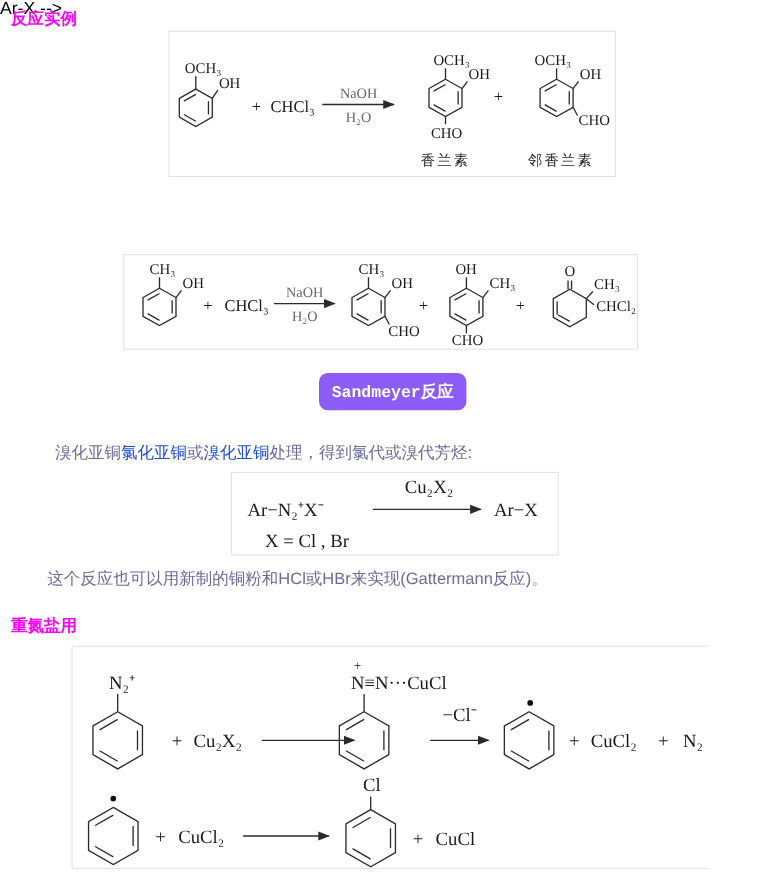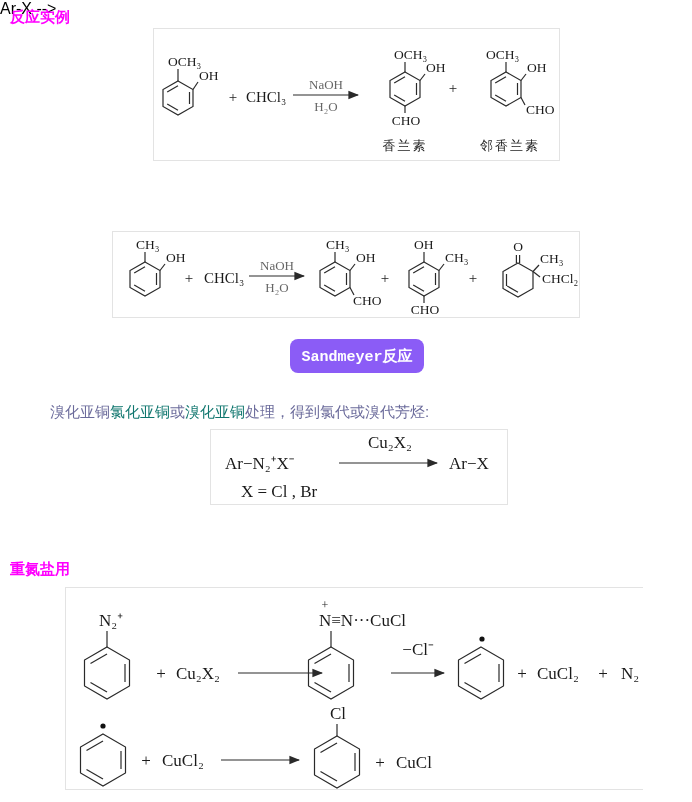--- a/index.html
+++ b/index.html
@@ -9,21 +9,21 @@
   .heading { position:absolute; left:10px; font-size:15px; font-weight:bold; color:#FF00FF;
              font-family:"Liberation Sans", sans-serif; }
   #heading-examples { top:8px; }
   #heading-mechanism { top:560px; }
 
   .para { position:absolute; left:8px; width:680px; font-size:15px; line-height:22px;
           color:#6B6B9B; }
   #para1 { top:176px; text-indent:30px; }
   #para2 { top:401px; text-indent:42px; }
   #para3 { top:516px; text-indent:35px; }
-  .red-em { color:#0f766e; }
+  .red-em { color:#1d4ed8; }
 
   .dbox { position:absolute; background:#ffffff; border:1px solid #E3E3E3; }
   #box1 { left:153px; top:28px;  width:407px; height:133px; }
   #box2 { left:112px; top:231px; width:468px; height:87px; }
   #box3 { left:210px; top:429px; width:298px; height:76px; }
   #box4 { left:65px;  top:587px; width:580px; height:203px; }
 
   #sandmeyer-btn { position:absolute; left:290px; top:339px; width:134px; height:34px;
                    background:#8b5cf6; color:#FFFFFF; border:none; border-radius:8px;
                    font-family:"Liberation Mono", monospace; font-weight:bold; font-size:15px;
@@ -166,20 +166,21 @@
   <div id="box3" class="dbox">
     <svg width="296" height="74" viewBox="0 0 296 74">
       <text class="chem17" x="14" y="39">Ar−N₂⁺X⁻</text>
       <line class="ink" x1="128" y1="33" x2="226" y2="33" marker-end="url(#ah)"></line>
       <text class="chem17" x="179" y="18" text-anchor="middle">Cu₂X₂</text>
       <text class="chem17" x="238" y="39">Ar−X</text>
       <text class="chem17" x="30" y="67">X = Cl , Br</text>
     </svg>
   </div>
 
+  <p id="para3" class="para">这个反应也可以用新制的铜粉和HCl或HBr来实现(Gattermann反应)。</p>
 
   <div id="heading-mechanism" class="heading">重氮盐用</div>
 
   
   <div id="box4" class="dbox">
     <svg width="578" height="201" viewBox="0 0 578 201">
 
       <g transform="translate(41,85)">
         <use href="#r26"></use>
         <line class="ink" x1="0" y1="-26" x2="0" y2="-42"></line>

